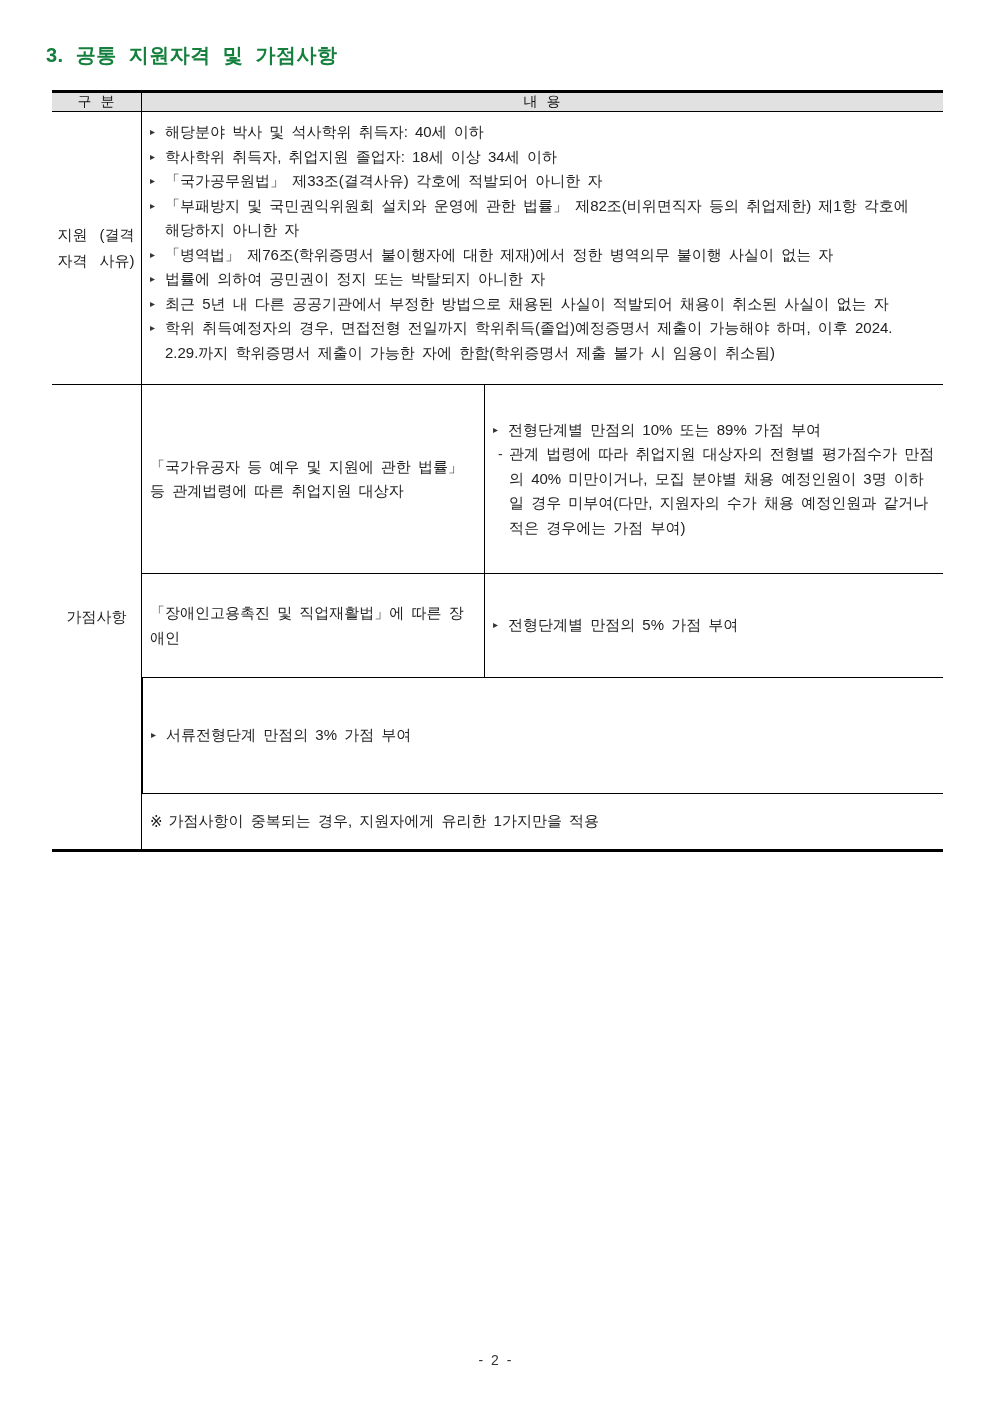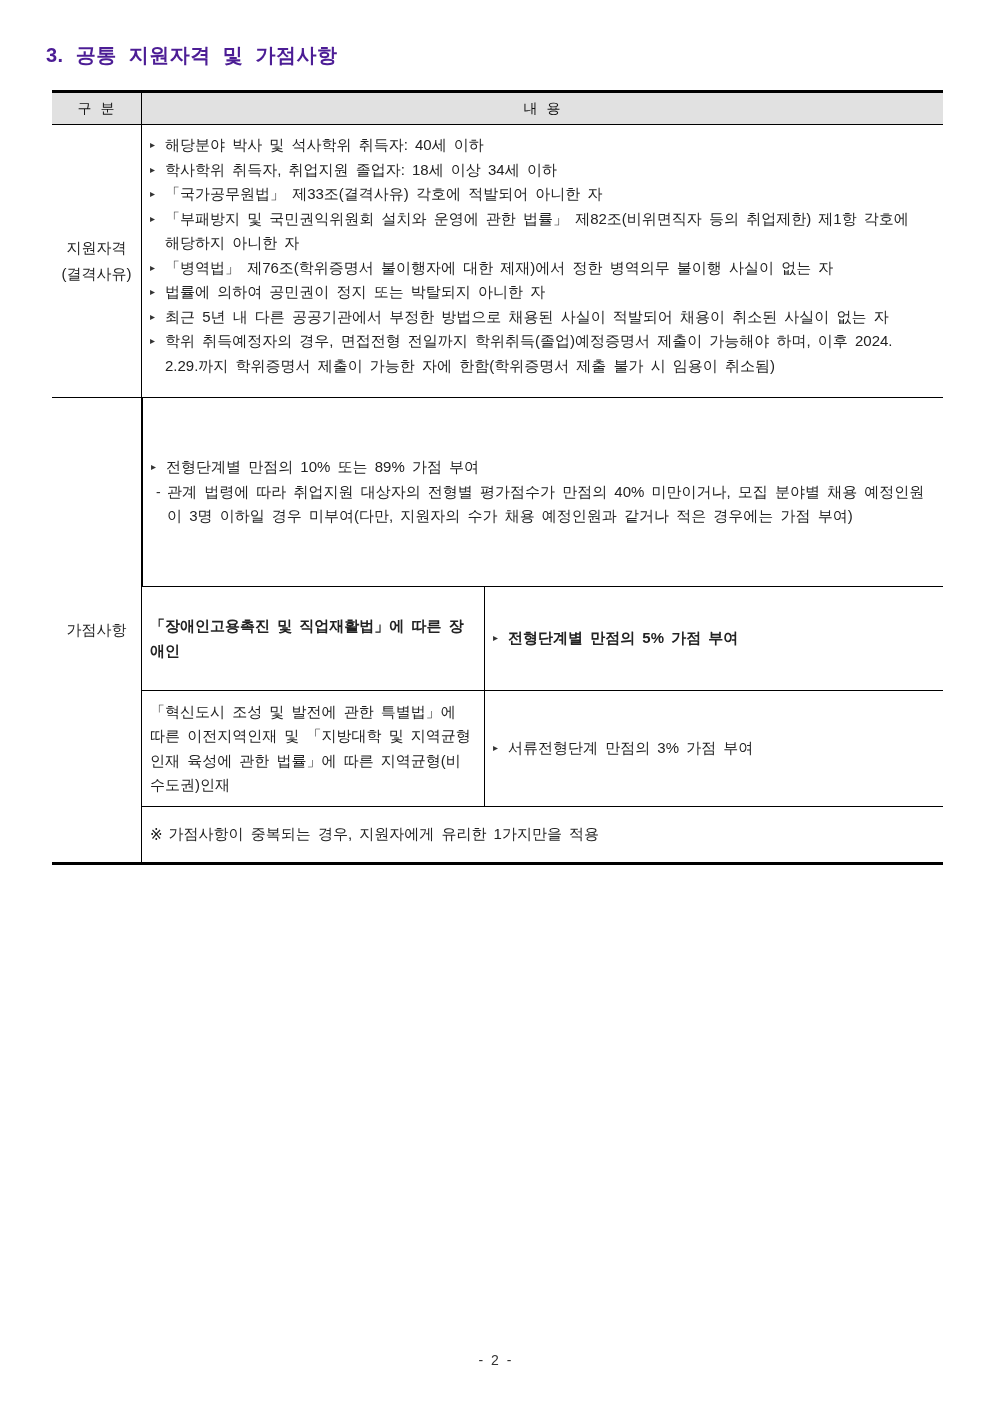--- a/index.html
+++ b/index.html
@@ -8,57 +8,57 @@
     position:relative;
     width:992px; height:1403px;
     margin:0 auto;
     background:#ffffff;
     font-family:"Liberation Sans","DejaVu Sans",sans-serif;
     color:#1a1a1a;
     overflow:hidden;
   }
   .title {
     position:absolute; left:46px; top:42px;
-    font-size:20px; font-weight:bold; color:#4c1d95;
+    font-size:20px; font-weight:bold; color:#15803d;
     word-spacing:6px; letter-spacing:0.5px;
   }
   .table {
     position:absolute; left:52px; top:90px; width:891px;
     border-top:3px solid #000; border-bottom:3px solid #000;
     font-size:15px; color:#222; word-spacing:3px;
   }
   .hrow {
-    display:flex; height:32px; background:#e1e1e1;
+    display:flex; height:19px; background:#e1e1e1;
     border-bottom:1px solid #000; align-items:stretch;
   }
   .hcell { display:flex; align-items:center; justify-content:center;
     font-size:14px; color:#111; letter-spacing:1px; }
   .col-label { flex:0 0 89px; }
   .col-content { flex:1 1 auto; border-left:1px solid #000000; }
   .qual-row { display:flex; min-height:273px; border-bottom:1px solid #000; }
   .qual-label {
-    flex:0 0 89px; display:flex; flex-direction:column;
+    flex:0 0 89px; display:flex; flex-direction:row;
     justify-content:center; align-items:center; text-align:center;
     line-height:26px; font-size:15px;
   }
   .qual-content {
     flex:1 1 auto; border-left:1px solid #000;
     padding:8px 14px 18px 8px;
   }
   .bullet { display:flex; line-height:24.5px; }
   .bullet .marker { flex:0 0 15px; font-size:10px; line-height:24.5px; color:#333; }
   .bullet .btext { flex:1 1 auto; }
   .bullet.sub { margin-left:5px; }
   .bullet.sub .marker { flex:0 0 11px; font-size:14px; line-height:24px; }
   .bonus-section { display:flex; }
   .bonus-label { flex:0 0 89px; display:flex; justify-content:center; align-items:center; font-size:15px; }
   .bonus-body { flex:1 1 auto; border-left:1px solid #000; display:flex; flex-direction:column; }
   .bonus-row { display:flex; border-bottom:1px solid #000; }
   .bonus-row.r0 { min-height:189px; }
-  .bonus-row.r1 { min-height:104px;font-weight:bold; }
+  .bonus-row.r1 { min-height:104px; }
   .bonus-row.r2 { min-height:116px; }
   .bonus-target {
     flex:0 0 342px; display:flex; flex-direction:column; justify-content:center;
     padding:6px 10px 6px 8px; line-height:24.5px;
   }
   .bonus-benefit {
     flex:1 1 auto; border-left:1px solid #000;
     display:flex; flex-direction:column; justify-content:center;
     padding:6px 8px; line-height:24.5px;
   }
@@ -124,20 +124,21 @@
             <span class="btext">학위 취득예정자의 경우, 면접전형 전일까지 학위취득(졸업)예정증명서 제출이 가능해야 하며, 이후 2024. 2.29.까지 학위증명서 제출이 가능한 자에 한함(학위증명서 제출 불가 시 임용이 취소됨)</span>
           </div>
         </div>
     </div>
 
     <div class="bonus-section">
       <div class="bonus-label">가점사항</div>
       <div class="bonus-body">
         <div>
             <div class="bonus-row r0">
+              <div class="bonus-target">「국가유공자 등 예우 및 지원에 관한 법률」 등 관계법령에 따른 취업지원 대상자</div>
               <div class="bonus-benefit">
                 <div class="bullet">
                   <span class="marker">▸</span>
                   <span class="btext">전형단계별 만점의 10% 또는 89% 가점 부여</span>
                 </div>
                 <div class="bullet sub">
                   <span class="marker">-</span>
                   <span class="btext">관계 법령에 따라 취업지원 대상자의 전형별 평가점수가 만점의 40% 미만이거나, 모집 분야별 채용 예정인원이 3명 이하일 경우 미부여(다만, 지원자의 수가 채용 예정인원과 같거나 적은 경우에는 가점 부여)</span>
                 </div>
               </div>
@@ -145,21 +146,20 @@
             <div class="bonus-row r1">
               <div class="bonus-target">「장애인고용촉진 및 직업재활법」에 따른 장애인</div>
               <div class="bonus-benefit">
                 <div class="bullet">
                   <span class="marker">▸</span>
                   <span class="btext">전형단계별 만점의 5% 가점 부여</span>
                 </div>
               </div>
             </div>
             <div class="bonus-row r2">
-              <div class="bonus-target">「혁신도시 조성 및 발전에 관한 특별법」에 따른 이전지역인재 및 「지방대학 및 지역균형인재 육성에 관한 법률」에 따른 지역균형(비수도권)인재</div>
               <div class="bonus-benefit">
                 <div class="bullet">
                   <span class="marker">▸</span>
                   <span class="btext">서류전형단계 만점의 3% 가점 부여</span>
                 </div>
               </div>
             </div>
           </div>
         <div class="bonus-note">
           <span class="nmark">※</span>

